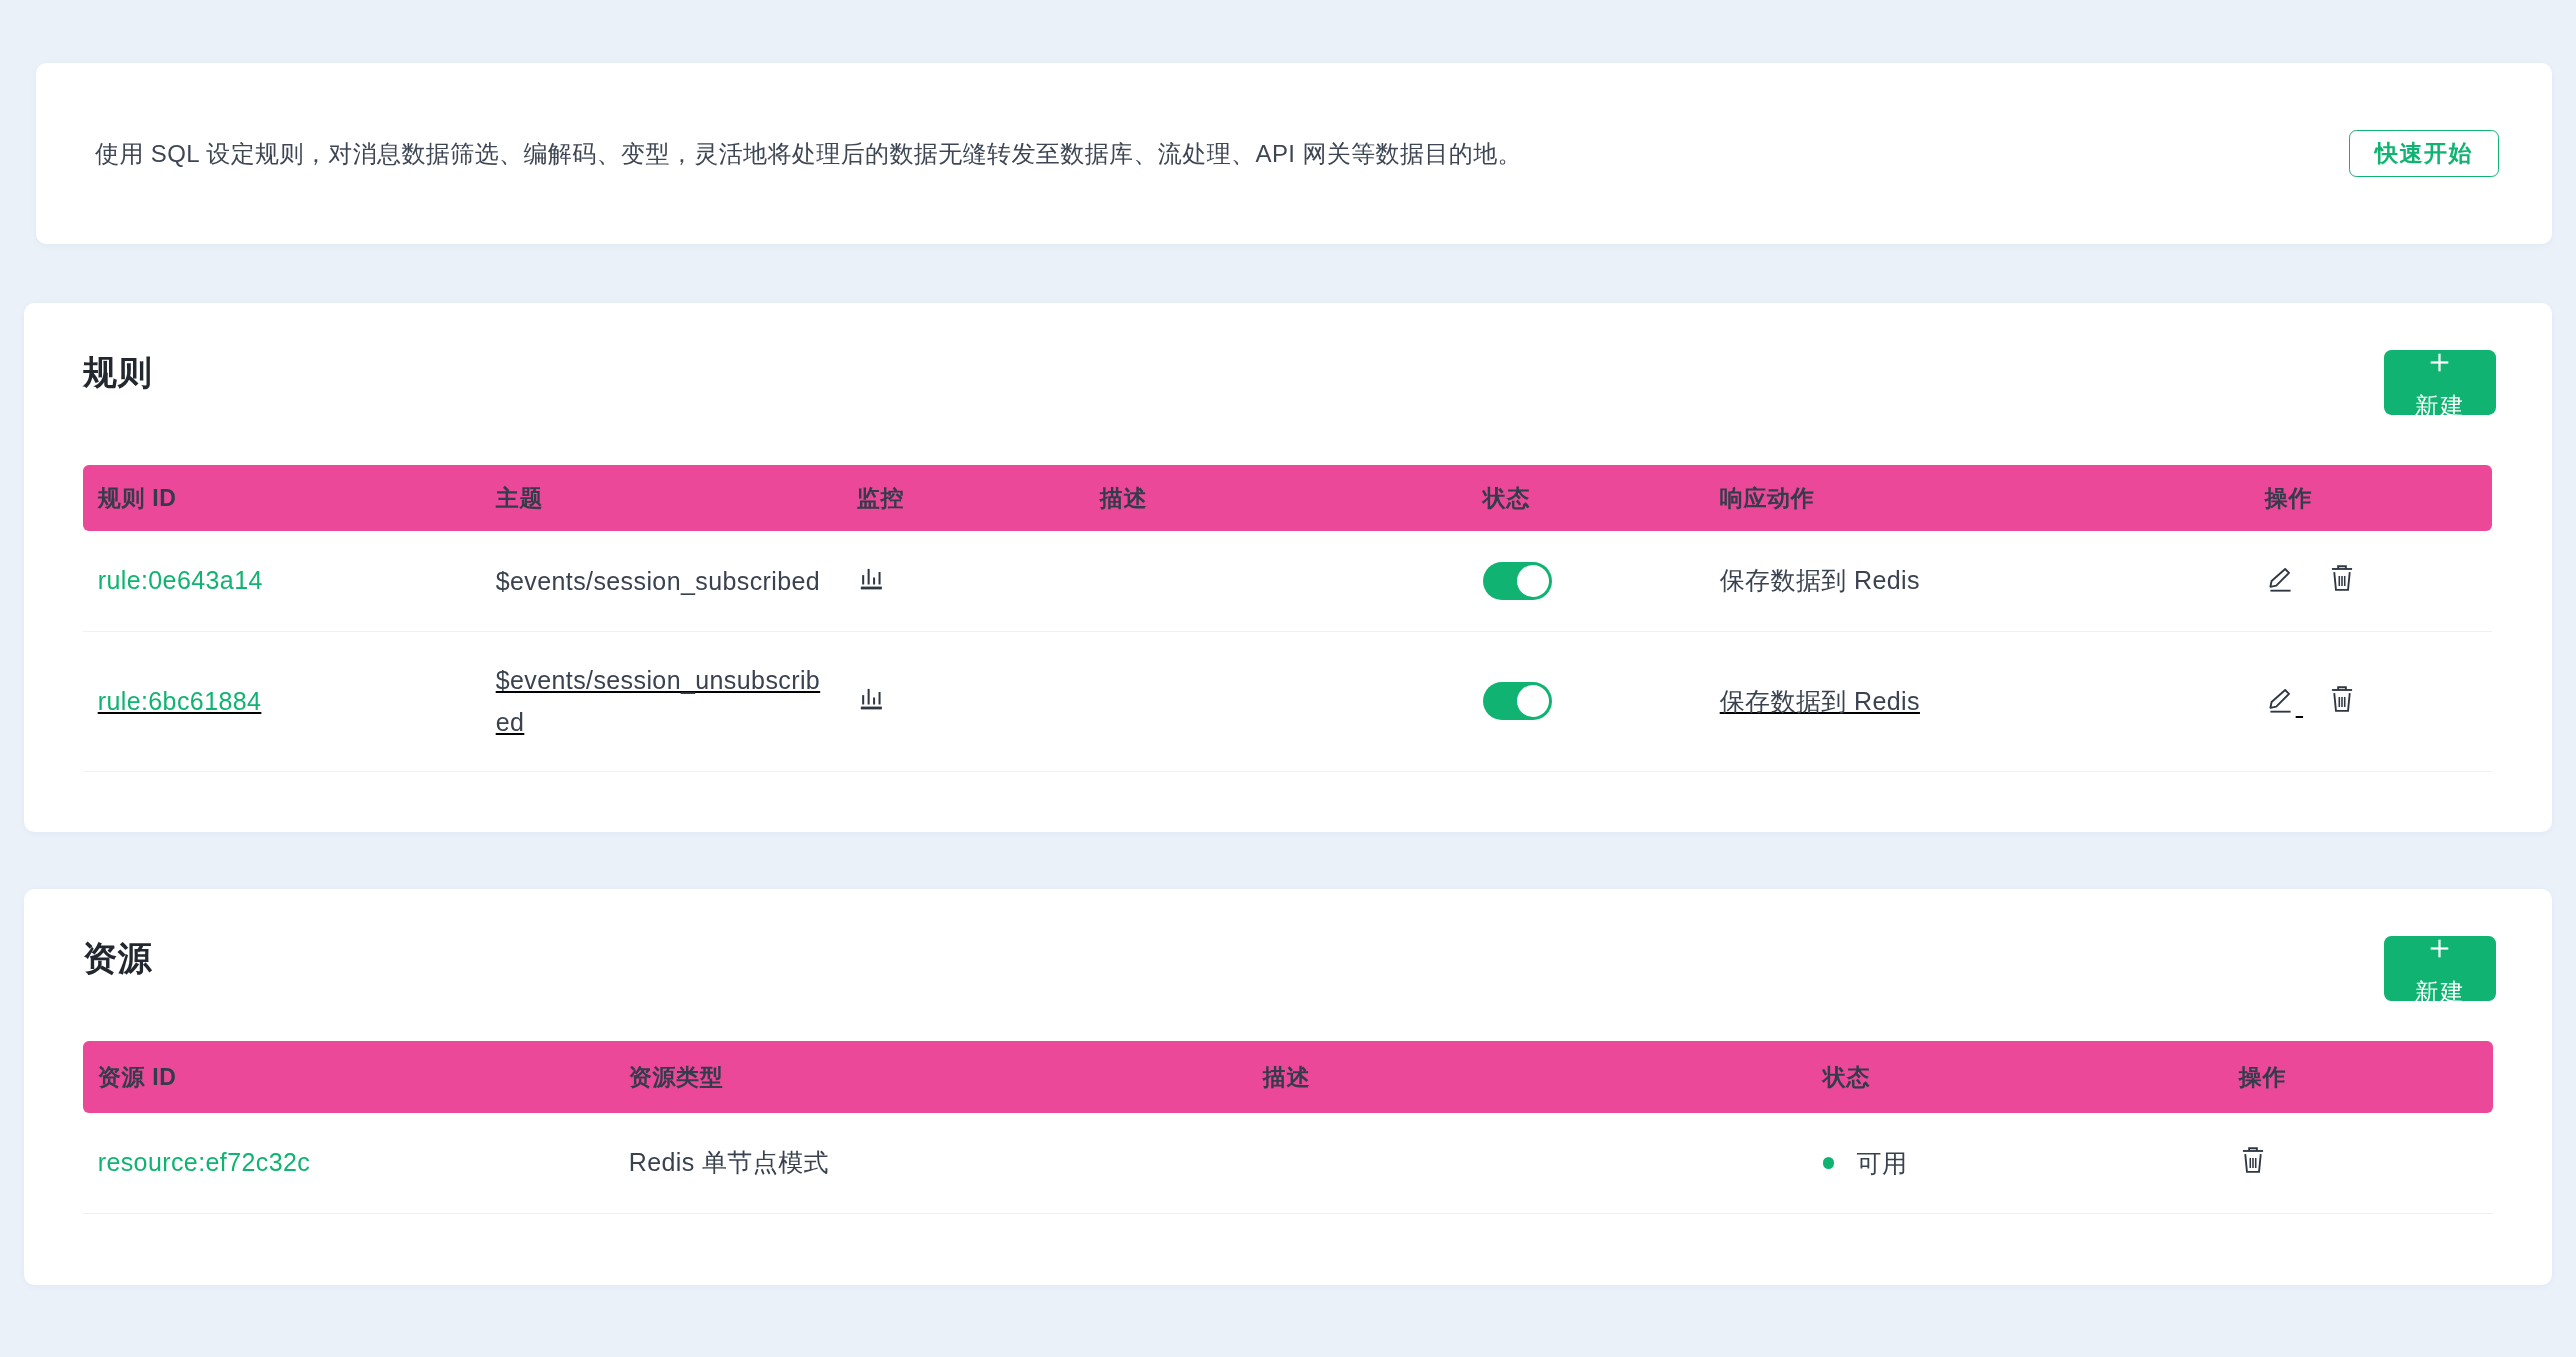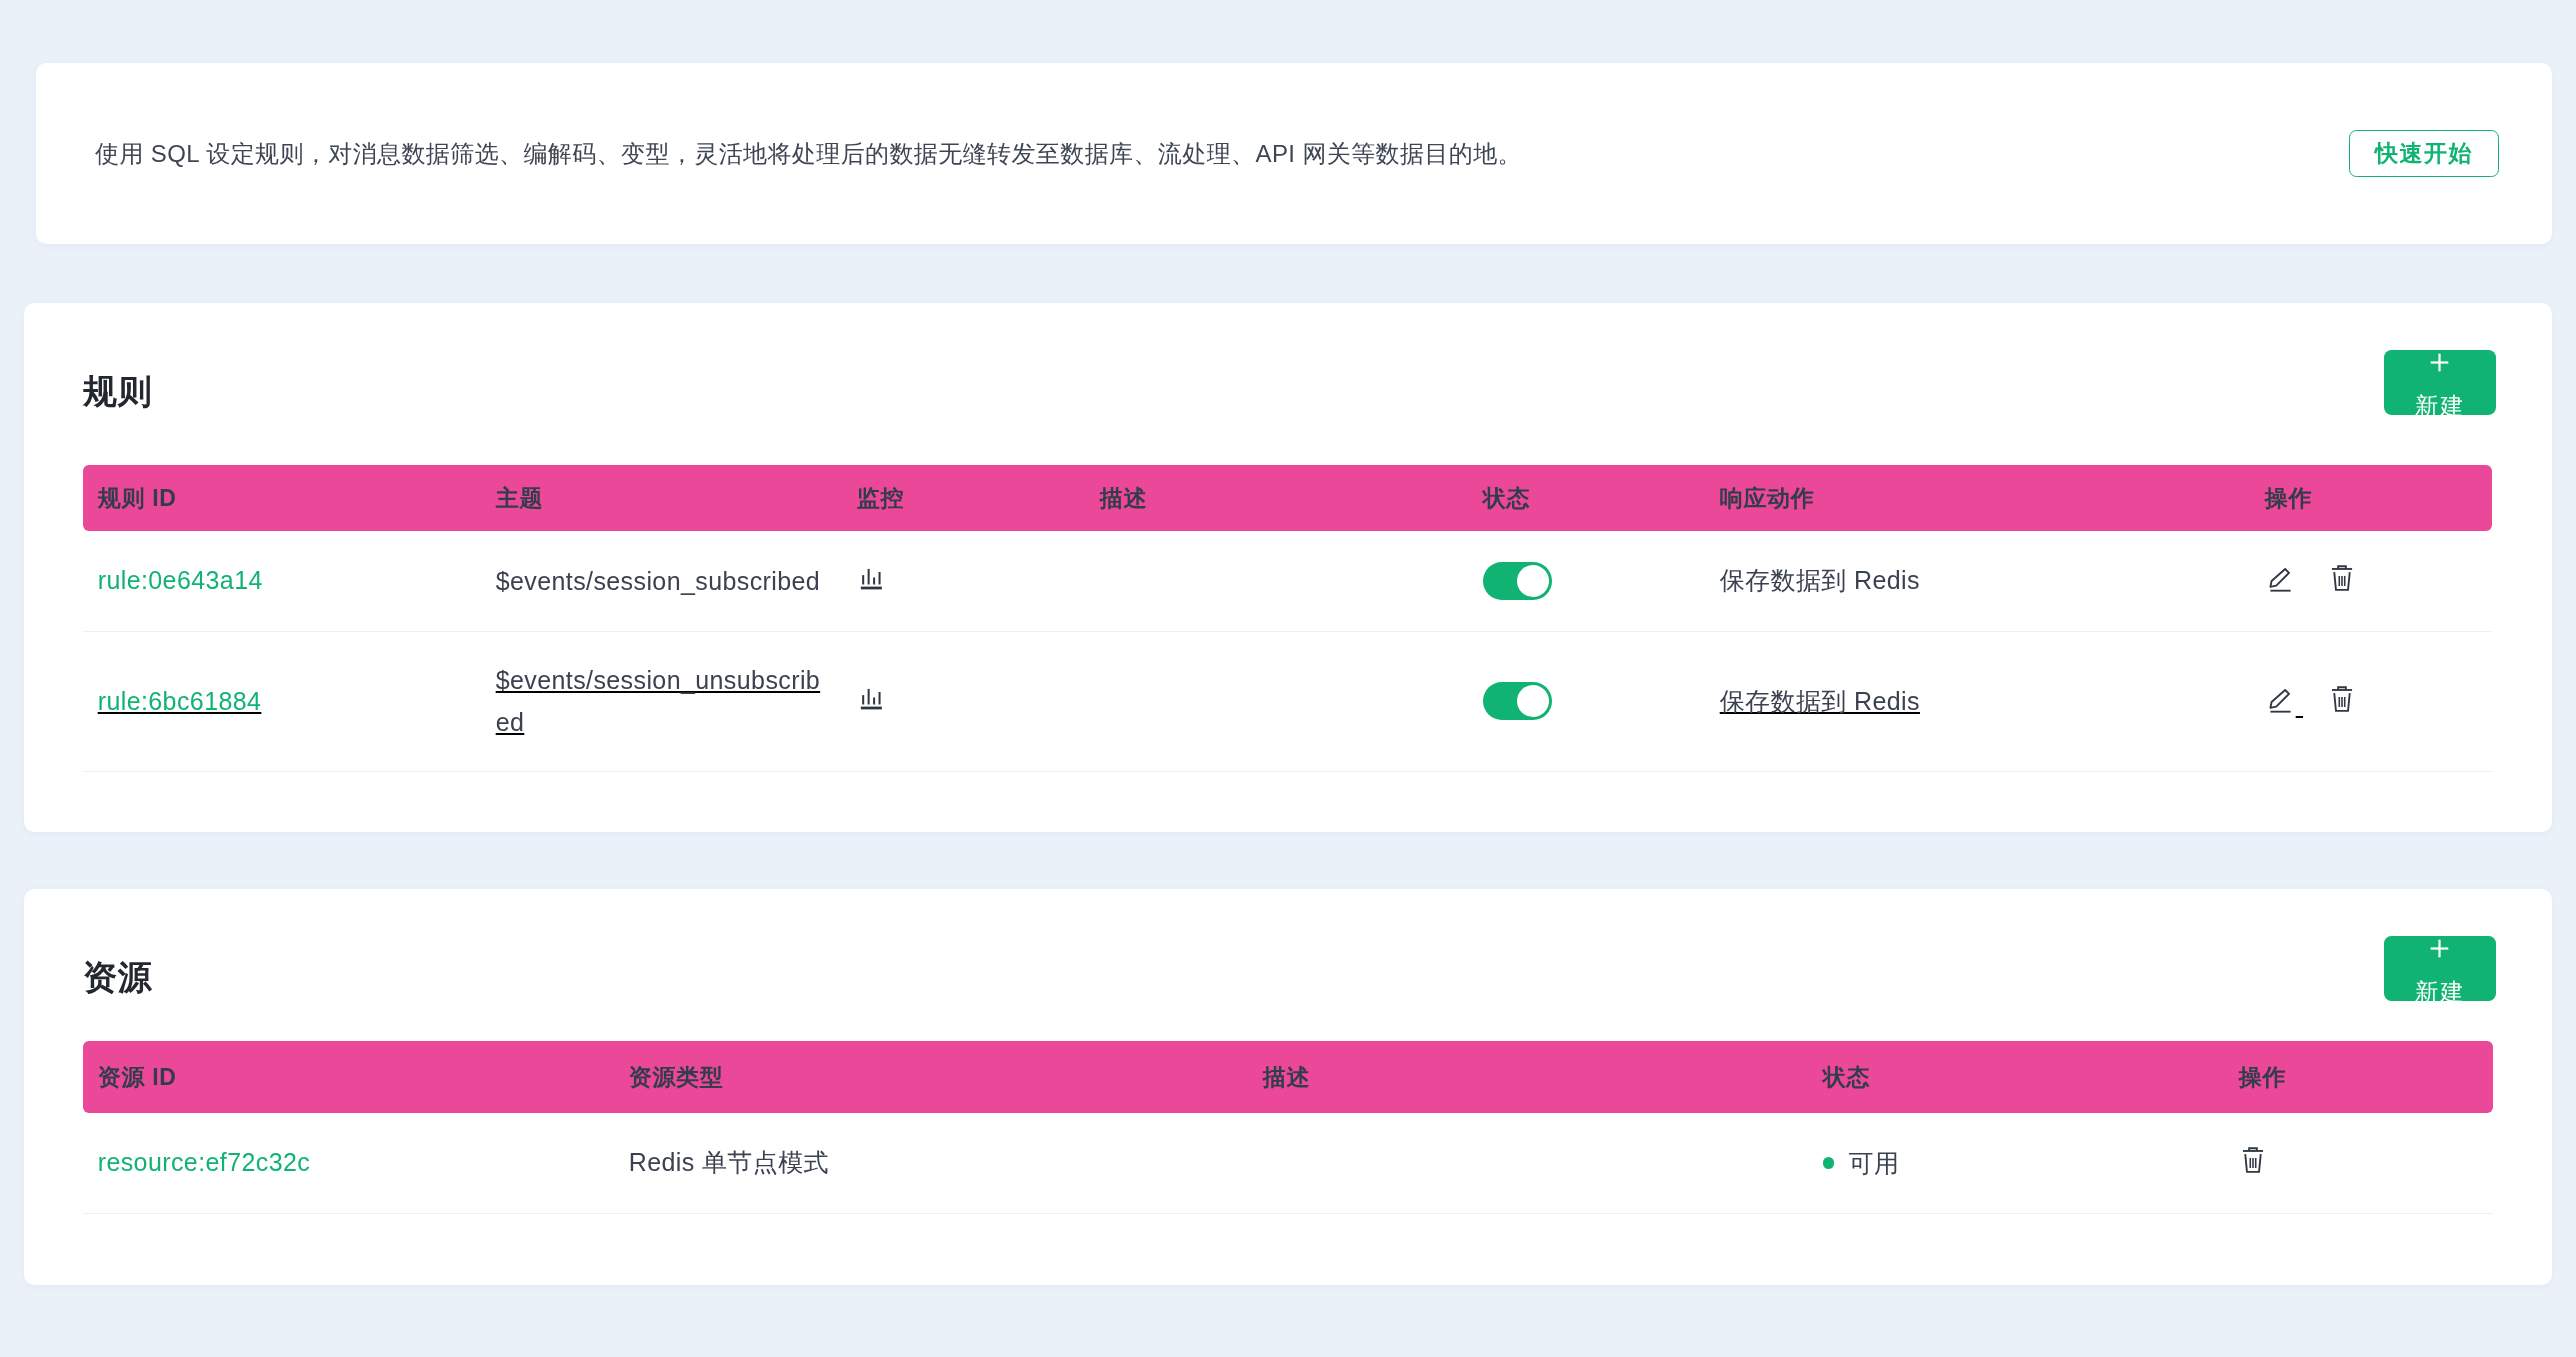--- a/index.html
+++ b/index.html
@@ -53,21 +53,21 @@
     font-family: inherit;
     white-space: nowrap;
   }
   
   .section-card { margin-bottom: 57px; }
   .rules-card    { height: 529px; }
   .resources-card{ height: 396px; }
   .card-head {
     padding: 47px 56px 0 59px;
     display: flex;
-    align-items: flex-end;
+    align-items: flex-start;
     justify-content: space-between;
     height: 65px;
     margin-top: 34px;
   }
   .card-head h2 {
     margin: 0;
     font-size: 34px;
     font-weight: 700;
     color: #23272F;
     letter-spacing: 0.7px;
@@ -149,21 +149,21 @@
   }
   .toggle .knob {
     position: absolute;
     top: 2.9px;
     right: 2.9px;
     width: 32px;
     height: 32px;
     border-radius: 50%;
     background: #FFFFFF;
   }
-  .status-cell { display: inline-flex; align-items: center; gap: 14px; }
+  .status-cell { display: inline-flex; align-items: center; gap: 22px; }
   .status-dot {
     width: 11.8px;
     height: 11.8px;
     border-radius: 50%;
     background: #10B371;
     display: inline-block;
   }
   svg { display: block; }
 </style>
 </head>

